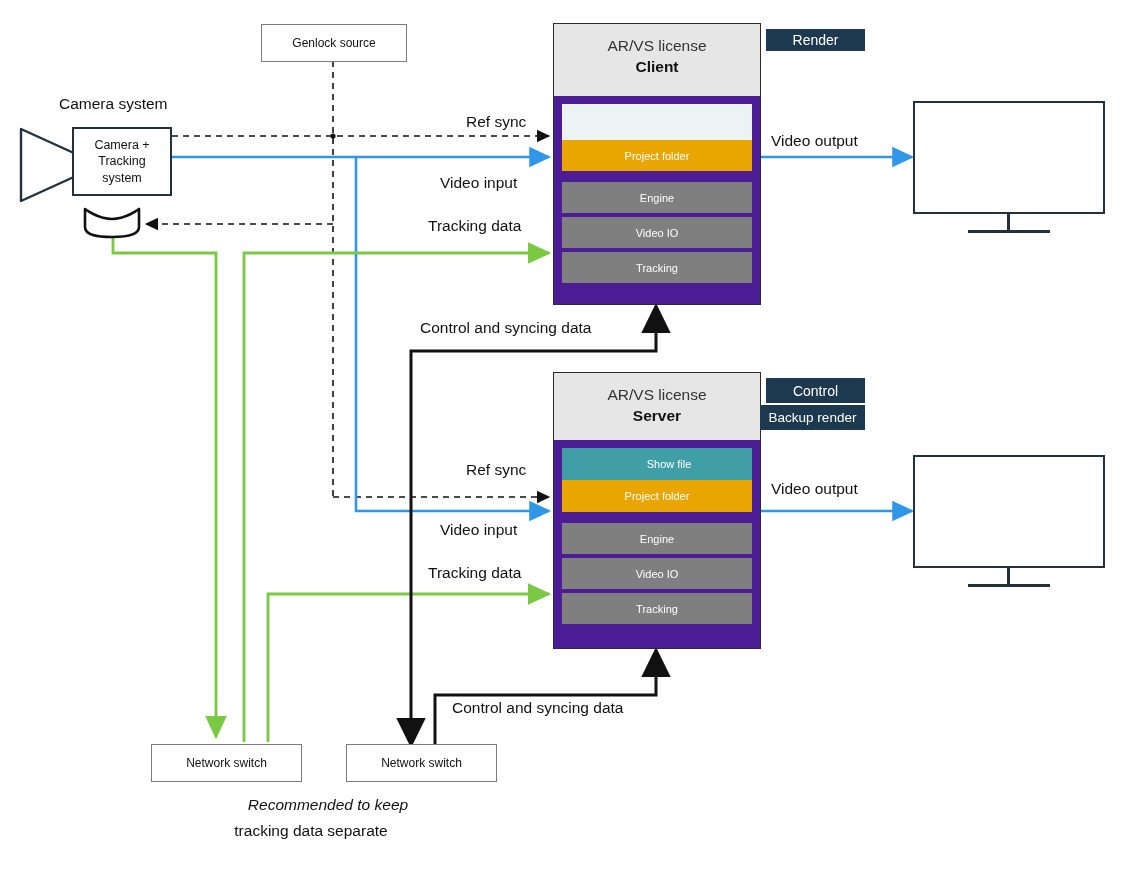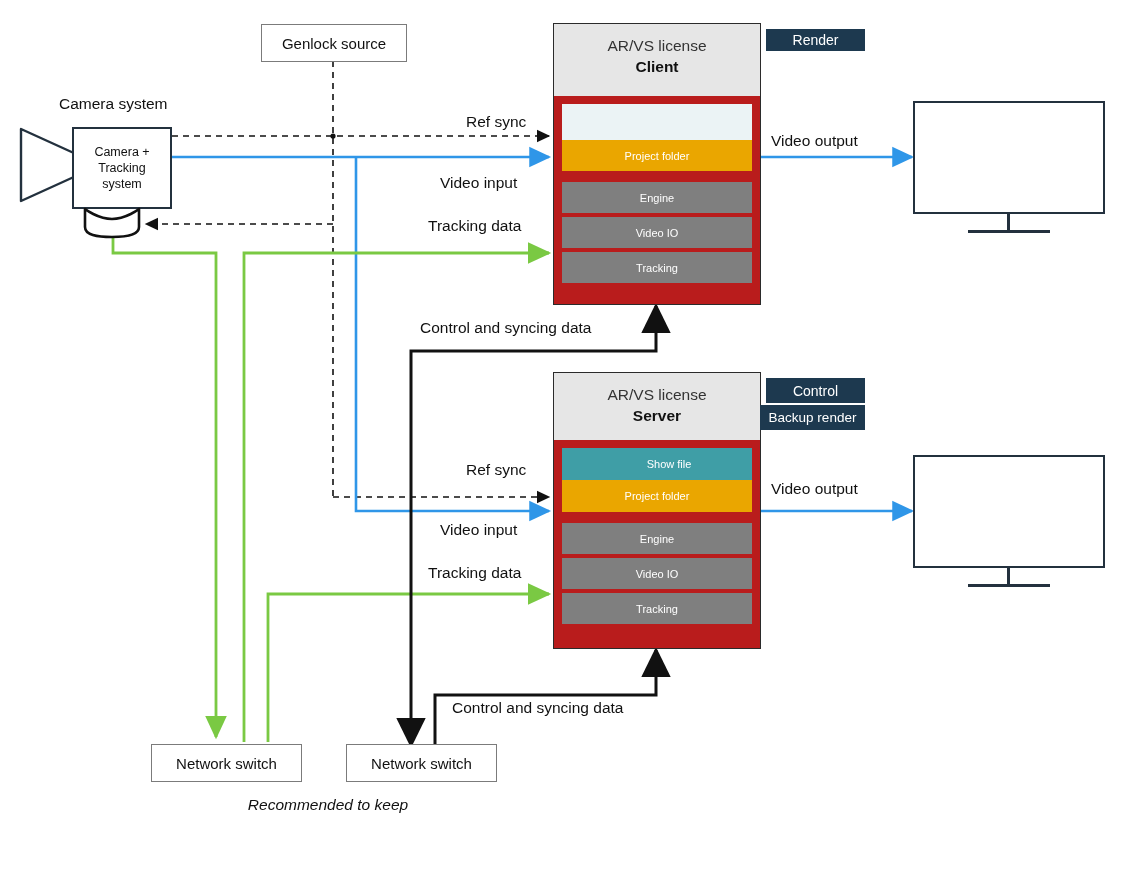--- a/index.html
+++ b/index.html
@@ -7,28 +7,28 @@
   #stage{position:relative;width:1126px;height:887px;overflow:hidden;background:#fff;}
   #wires{position:absolute;left:0;top:0;width:1126px;height:887px;}
 
   .lbl{position:absolute;font-size:15.5px;color:#111;white-space:nowrap;}
   .lbl.ital{}
   .lbl.center{text-align:center;}
 
   
   .wbox{position:absolute;background:#fff;border:1.4px solid #7b7b7b;
         display:flex;align-items:center;justify-content:center;
-        font-size:15px;color:#111;box-sizing:border-box;}
+        font-size:12px;color:#111;box-sizing:border-box;}
   .cambox{position:absolute;background:#fff;border:2px solid #23313e;
         display:flex;align-items:center;justify-content:center;
         text-align:center;font-size:12.5px;line-height:1.3;color:#111;
         box-sizing:border-box;}
 
   
-  .machine{position:absolute;background:#b91c1c;border:1.6px solid #2b2b2b;box-sizing:border-box;}
+  .machine{position:absolute;background:#4c1d95;border:1.6px solid #2b2b2b;box-sizing:border-box;}
   .machine .mhead{background:#e6e6e6;width:100%;box-sizing:border-box;
         text-align:center;padding-top:13px;font-size:15.5px;color:#333;}
   .machine .mhead .mrole{display:block;font-weight:bold;color:#111;margin-top:3px;}
   .machine .mbody{padding:8px 8px 8px 8px;box-sizing:border-box;}
   .bar{height:31px;display:flex;align-items:center;justify-content:center;
        font-size:11px;color:#ffffff;box-sizing:border-box;}
   .bar.empty{background:#ebf3f5;height:36px;}
   .bar.show{background:#3f9ea6;}
   .bar.proj{background:#eaa600;}
   .bar.grey{background:#7f7f7f;}
@@ -96,21 +96,21 @@
 
     <path d="M435,744 L435,695 L656,695 L656,650" fill="none" stroke="#111" stroke-width="3" marker-end="url(#ahBlackBig)"></path>
   </svg>
 
   <div class="lbl" style="left:59px;top:95px;">Camera system</div>
 
   <svg style="position:absolute;left:18px;top:126px;width:62px;height:78px;">
     <path d="M3,3 L58,28 L58,50 L3,75 Z" fill="#fff" stroke="#23313e" stroke-width="2.4" stroke-linejoin="round"></path>
   </svg>
 
-  <div class="cambox" style="left:72px;top:127px;width:100px;height:82px;">
+  <div class="cambox" style="left:72px;top:127px;width:100px;height:69px;">
     <span>
       <span>Camera +</span><br>
       <span>Tracking</span><br>
       <span>system</span>
     </span>
   </div>
 
   <svg style="position:absolute;left:82px;top:205px;width:62px;height:34px;">
     <path d="M3,4 C3,4 16,14 30,14 C44,14 57,4 57,4 L57,22 C57,30 45,32 30,32 C15,32 3,30 3,22 Z" fill="#fff" stroke="#111" stroke-width="2.6" stroke-linejoin="round"></path>
   </svg>
@@ -175,14 +175,15 @@
   <div class="lbl ital" style="left:466px;top:461px;">Ref sync</div>
   <div class="lbl ital" style="left:440px;top:521px;">Video input</div>
   <div class="lbl ital" style="left:428px;top:564px;">Tracking data</div>
   <div class="lbl ital" style="left:771px;top:480px;">Video output</div>
   <div class="lbl ital" style="left:452px;top:699px;">Control and syncing data</div>
 
   <div class="wbox" style="left:151px;top:744px;width:151px;height:38px;">Network switch</div>
   <div class="wbox" style="left:346px;top:744px;width:151px;height:38px;">Network switch</div>
 
   <div class="lbl center" style="left:148px;top:796px;width:360px;font-style:italic;">Recommended to keep</div>
+  <div class="lbl center" style="left:131px;top:822px;width:360px;">tracking data separate</div>
 
 </div>
 
 </body></html>

